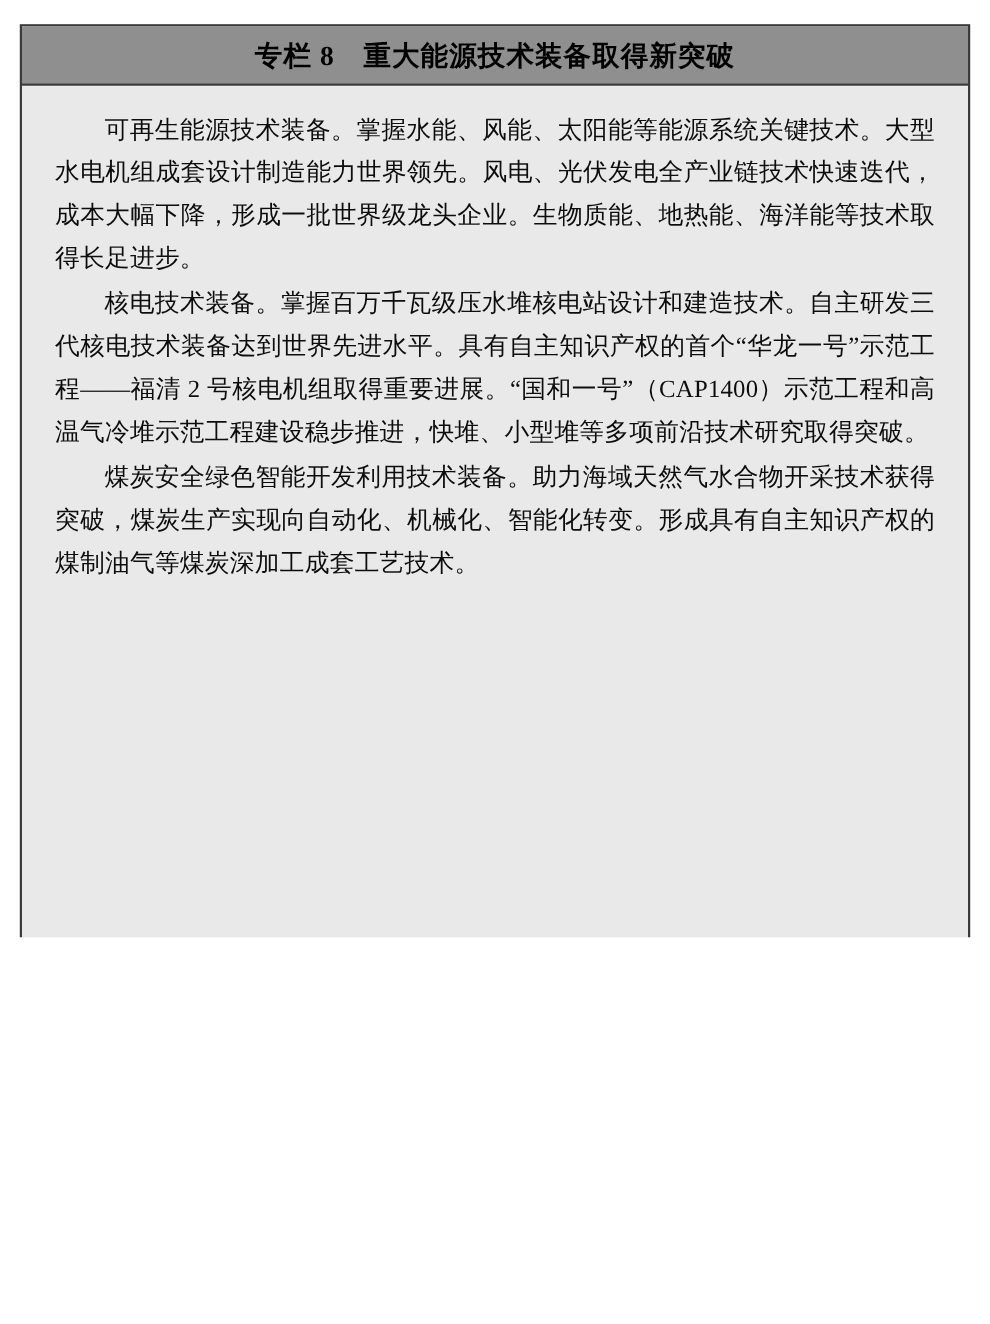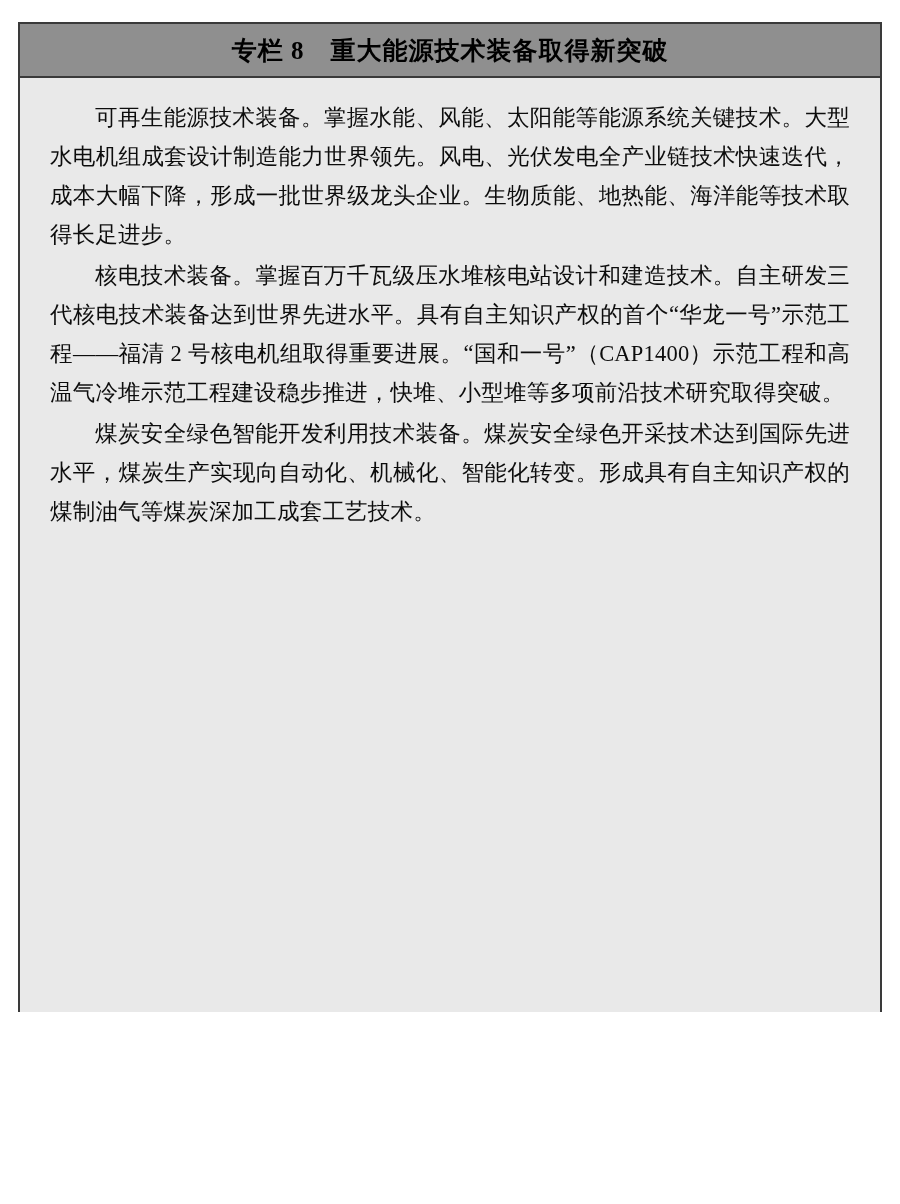--- a/index.html
+++ b/index.html
@@ -3,21 +3,21 @@
 <meta charset="utf-8">
 <style>
   html, body {
     margin: 0;
     padding: 0;
     background: #ffffff;
   }
   #page {
     position: relative;
     width: 900px;
-    height: 1012px;
+    height: 852px;
     background: #ffffff;
     box-sizing: border-box;
     font-family: "Liberation Serif", "DejaVu Serif", serif;
   }
   .box {
     position: absolute;
     left: 18px;
     top: 22px;
     width: 864px;
     height: 1162px;
@@ -73,17 +73,17 @@
 
     <div class="title-bar">
       <div class="title-text">
         <span>专栏 8</span><span class="sp"></span><span>重大能源技术装备取得新突破</span>
       </div>
     </div>
 
     <div class="body-area">
       <p class="para">可再生能源技术装备。掌握水能、风能、太阳能等能源系统关键技术。大型水电机组成套设计制造能力世界领先。风电、光伏发电全产业链技术快速迭代，成本大幅下降，形成一批世界级龙头企业。生物质能、地热能、海洋能等技术取得长足进步。</p>
       <p class="para">核电技术装备。掌握百万千瓦级压水堆核电站设计和建造技术。自主研发三代核电技术装备达到世界先进水平。具有自主知识产权的首个“华龙一号”示范工程——福清 2 号核电机组取得重要进展。“国和一号”（CAP1400）示范工程和高温气冷堆示范工程建设稳步推进，快堆、小型堆等多项前沿技术研究取得突破。</p>
-      <p class="para">煤炭安全绿色智能开发利用技术装备。煤炭安全绿色开采技术达到国际先进水平，煤炭生产实现向自动化、机械化、智能化转变。形成具有自主知识产权的煤制油气等煤炭深加工成套工艺技术。</p>
+      <p class="para">煤炭安全绿色智能开发利用技术装备。助力海域天然气水合物开采技术获得突破，煤炭生产实现向自动化、机械化、智能化转变。形成具有自主知识产权的煤制油气等煤炭深加工成套工艺技术。</p>
     </div>
 
   </div>
 </div>
 
 </body></html>

